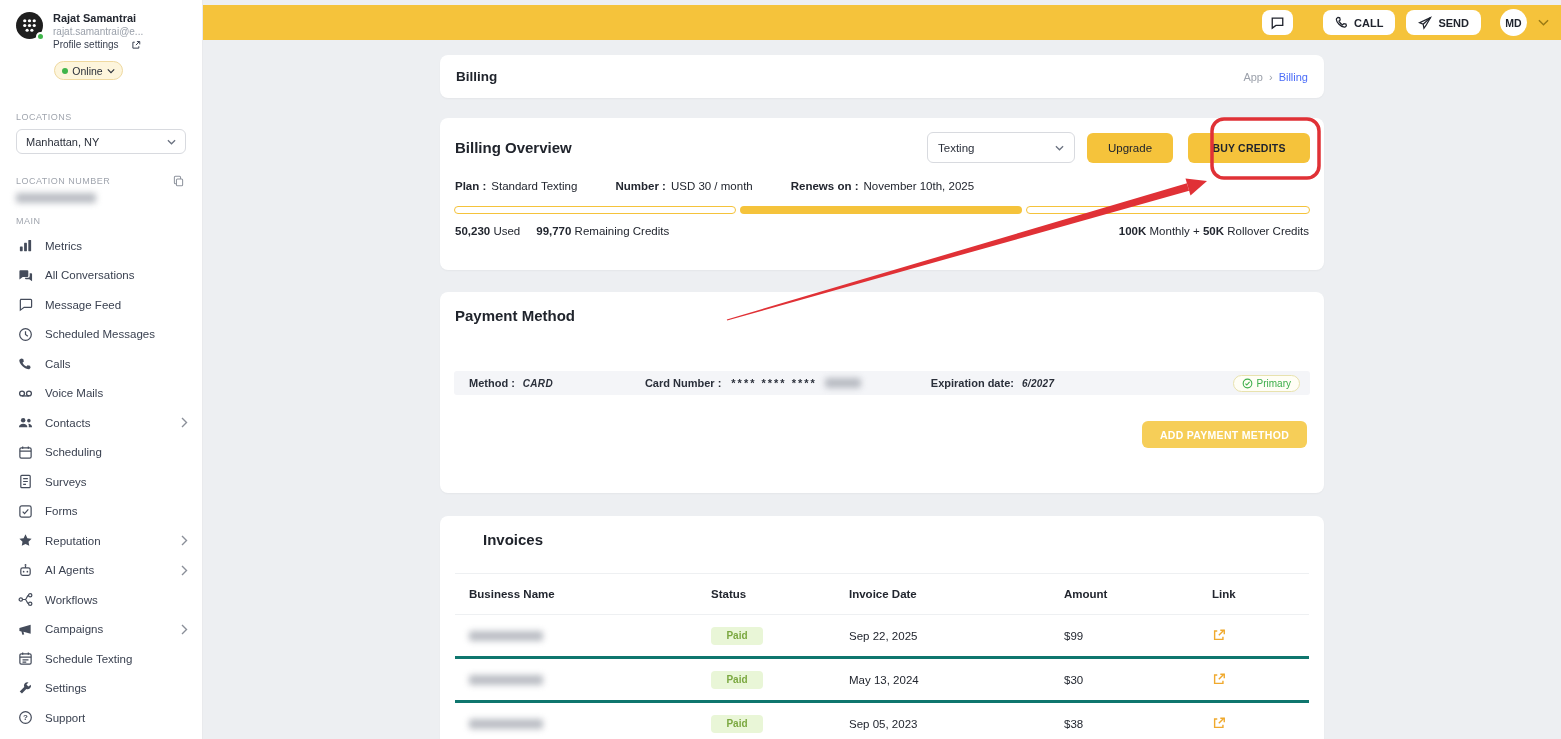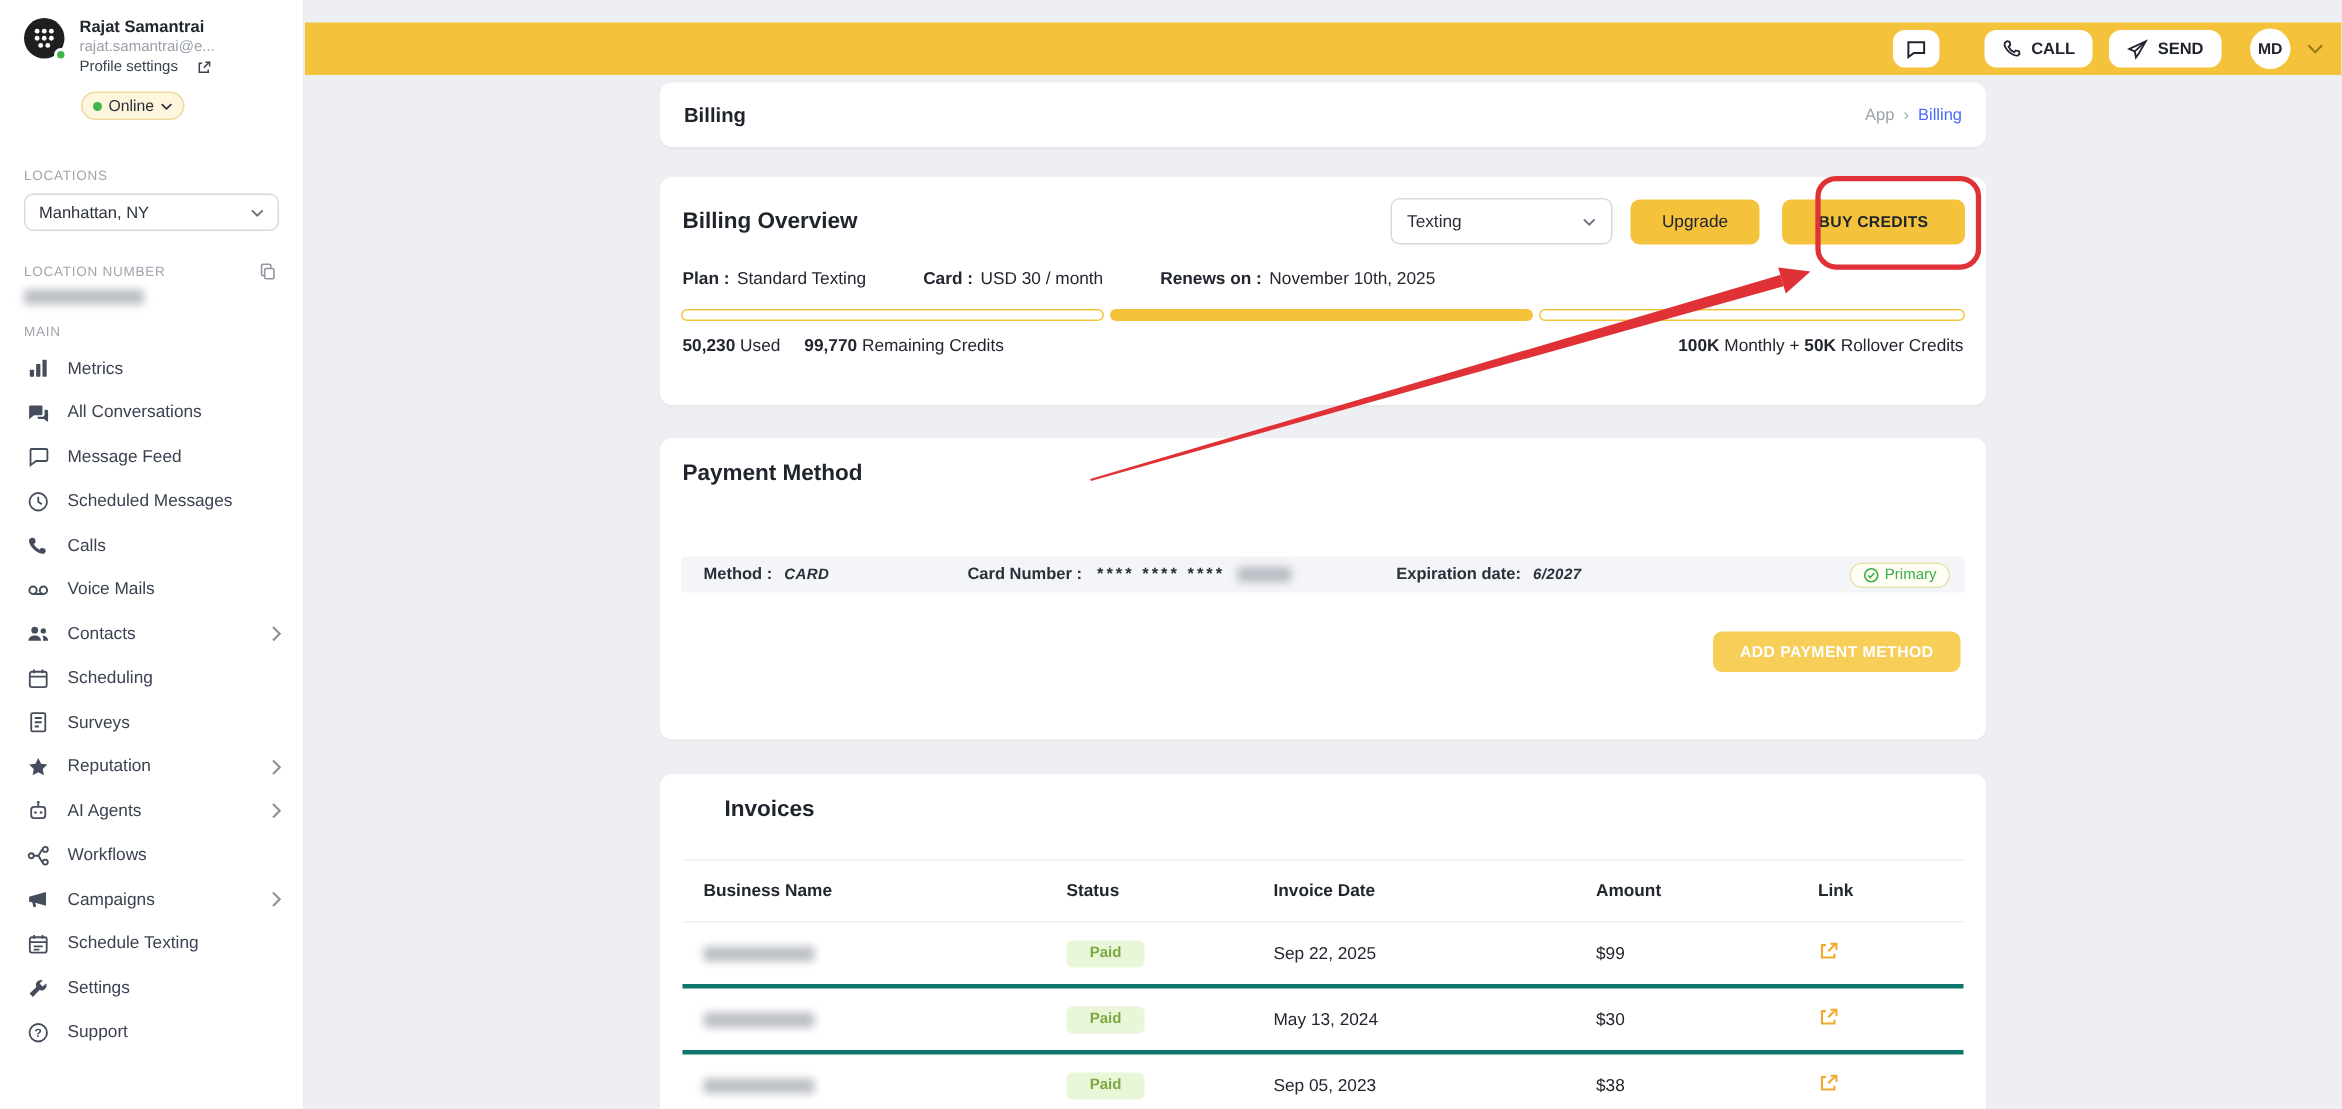--- a/index.html
+++ b/index.html
@@ -1,21 +1,21 @@
 <!DOCTYPE html>
 <html><head>
 <meta charset="utf-8">
 <style>
   * { box-sizing: border-box; margin: 0; padding: 0; }
   html,body { width:1561px; height:739px; overflow:hidden; }
   body { font-family:"Liberation Sans", sans-serif; background:#EDEFF2; position:relative; color:#2A2F3A; }
   svg { display:block; }
 
   
-  .topbar { position:absolute; left:203px; top:15px; right:0; height:35px; background:#F5C33B; display:flex; align-items:center; justify-content:flex-end; gap:11px; padding-right:12px; z-index:5; }
+  .topbar { position:absolute; left:203px; top:5px; right:0; height:35px; background:#F5C33B; display:flex; align-items:center; justify-content:flex-end; gap:11px; padding-right:12px; z-index:5; }
   .tb-btn { background:#fff; border:none; border-radius:8px; height:25px; display:flex; align-items:center; gap:6px; padding:0 12px; font-size:11px; font-weight:bold; color:#20242E; cursor:pointer; font-family:inherit; }
   .tb-icon-btn { padding:0 8px; }
   .tb-gap { width:8px; }
   .avatar { width:27px; height:27px; border-radius:50%; background:#fff; display:flex; align-items:center; justify-content:center; font-size:10.5px; font-weight:bold; color:#20242E; margin-left:8px; }
   .tb-caret { color:#8a6d10; }
 
   
   .sidebar { position:absolute; left:0; top:0; width:203px; height:739px; background:#fff; border-right:1px solid #E9EAED; z-index:10; }
   .profile { display:flex; gap:10px; padding:12px 10px 0 16px; }
   .logo-wrap { position:relative; width:27px; height:27px; flex:none; }
@@ -247,20 +247,29 @@
       <span class="mi-ic">
           <svg width="15" height="15" viewBox="0 0 16 16" fill="none" stroke="currentColor" stroke-width="1.3">
             <rect x="3" y="1.5" width="10" height="13" rx="1"></rect>
             <path d="M5.5 5h5M5.5 8h5M5.5 11h3"></path>
           </svg>
         </span>
       <span>Surveys</span>
     </div>
     <div class="menu-item">
       <span class="mi-ic">
+          <svg width="15" height="15" viewBox="0 0 16 16" fill="none" stroke="currentColor" stroke-width="1.3">
+            <rect x="2" y="2" width="12" height="12" rx="2"></rect>
+            <path d="M5 8.2l2 2 4-4.4"></path>
+          </svg>
+        </span>
+      <span>Forms</span>
+    </div>
+    <div class="menu-item">
+      <span class="mi-ic">
           <svg width="15" height="15" viewBox="0 0 16 16" fill="currentColor">
             <path d="M8 1.4l2 4.1 4.5.6-3.3 3.2.8 4.4L8 11.6l-4 2.1.8-4.4L1.5 6.1 6 5.5z"></path>
           </svg>
         </span>
       <span>Reputation</span>
       <span class="mi-chev">
           <svg width="7" height="11" viewBox="0 0 7 11" fill="none" stroke="currentColor" stroke-width="1.4">
             <path d="M1 1l4.5 4.5L1 10"></path>
           </svg>
         </span>
@@ -389,21 +398,21 @@
         <span class="grow">Texting</span>
         <svg width="9" height="6" viewBox="0 0 10 6" fill="none" stroke="#6B7280" stroke-width="1.4">
             <path d="M1 1l4 4 4-4"></path>
           </svg>
       </div>
       <button class="btn-yellow btn-upgrade">Upgrade</button>
       <button class="btn-yellow btn-buy">BUY CREDITS</button>
     </div>
     <div class="plan-row">
       <span><b>Plan :</b><span>Standard Texting</span></span>
-      <span><b>Card :</b><span>USD 30 / month</span></span>
+      <span><b>Number :</b><span>USD 30 / month</span></span>
       <span><b>Renews on :</b><span>November 10th, 2025</span></span>
     </div>
     <div class="progress">
       <div class="pseg empty" style="width:33.2%"></div>
       <div class="pseg fill" style="width:33.3%"></div>
       <div class="pseg empty" style="width:33.5%"></div>
     </div>
     <div class="credits-row">
       <span><b>50,230</b><span> Used</span></span>
       <span class="sp"><b>99,770</b><span> Remaining Credits</span></span>

